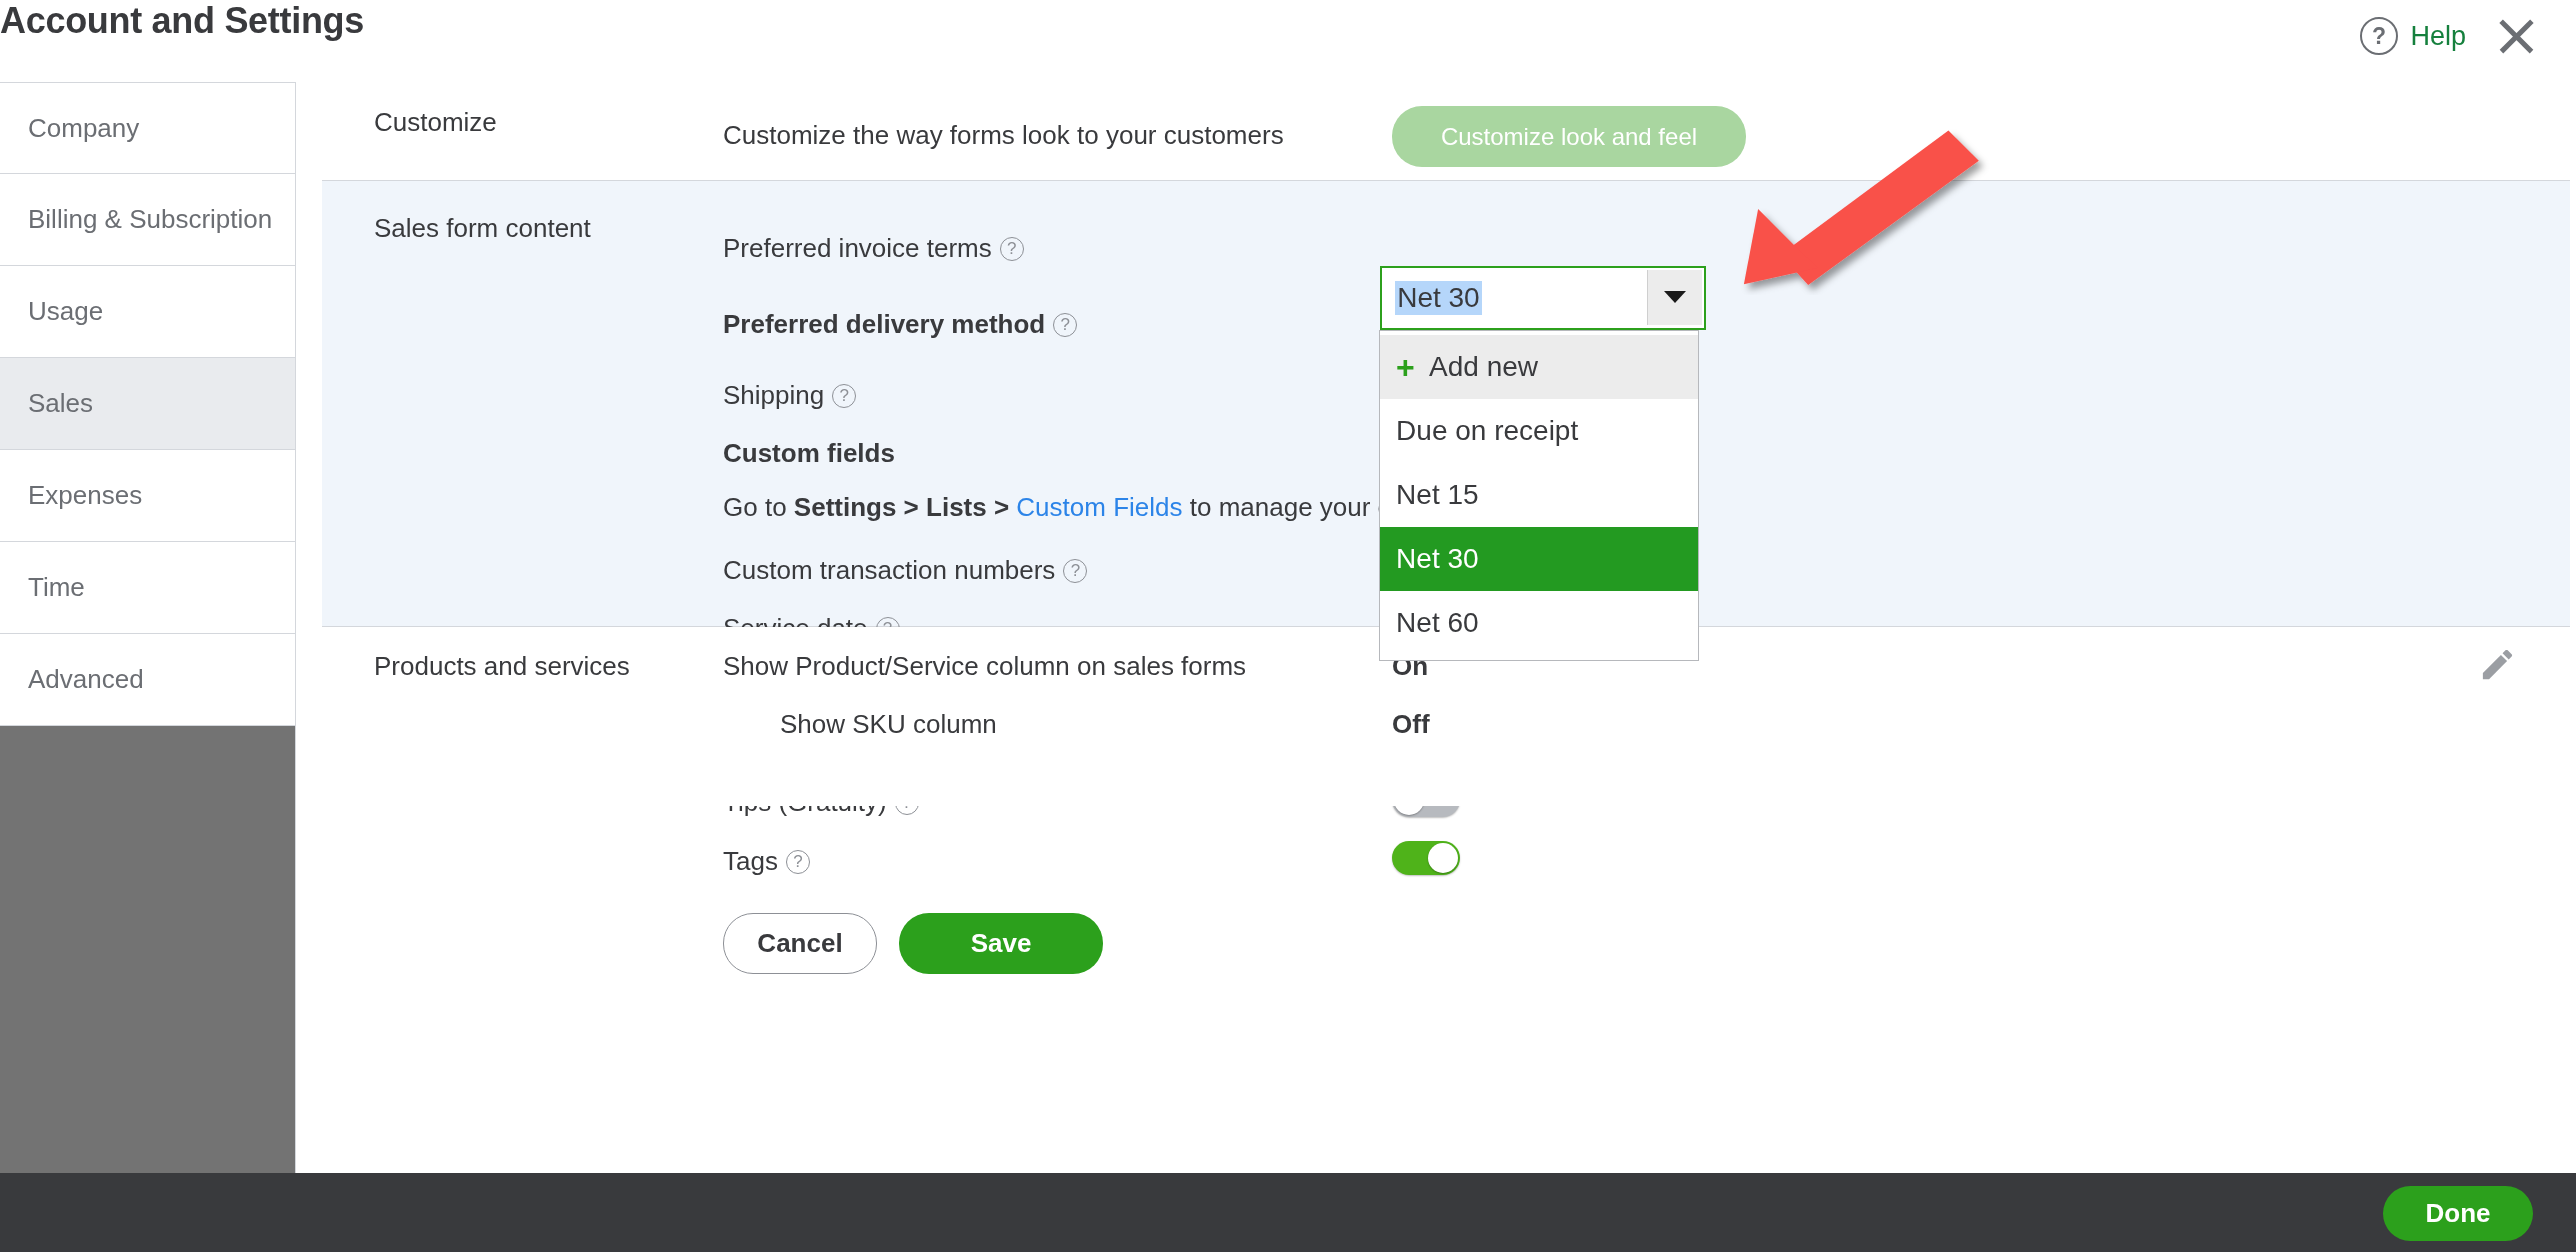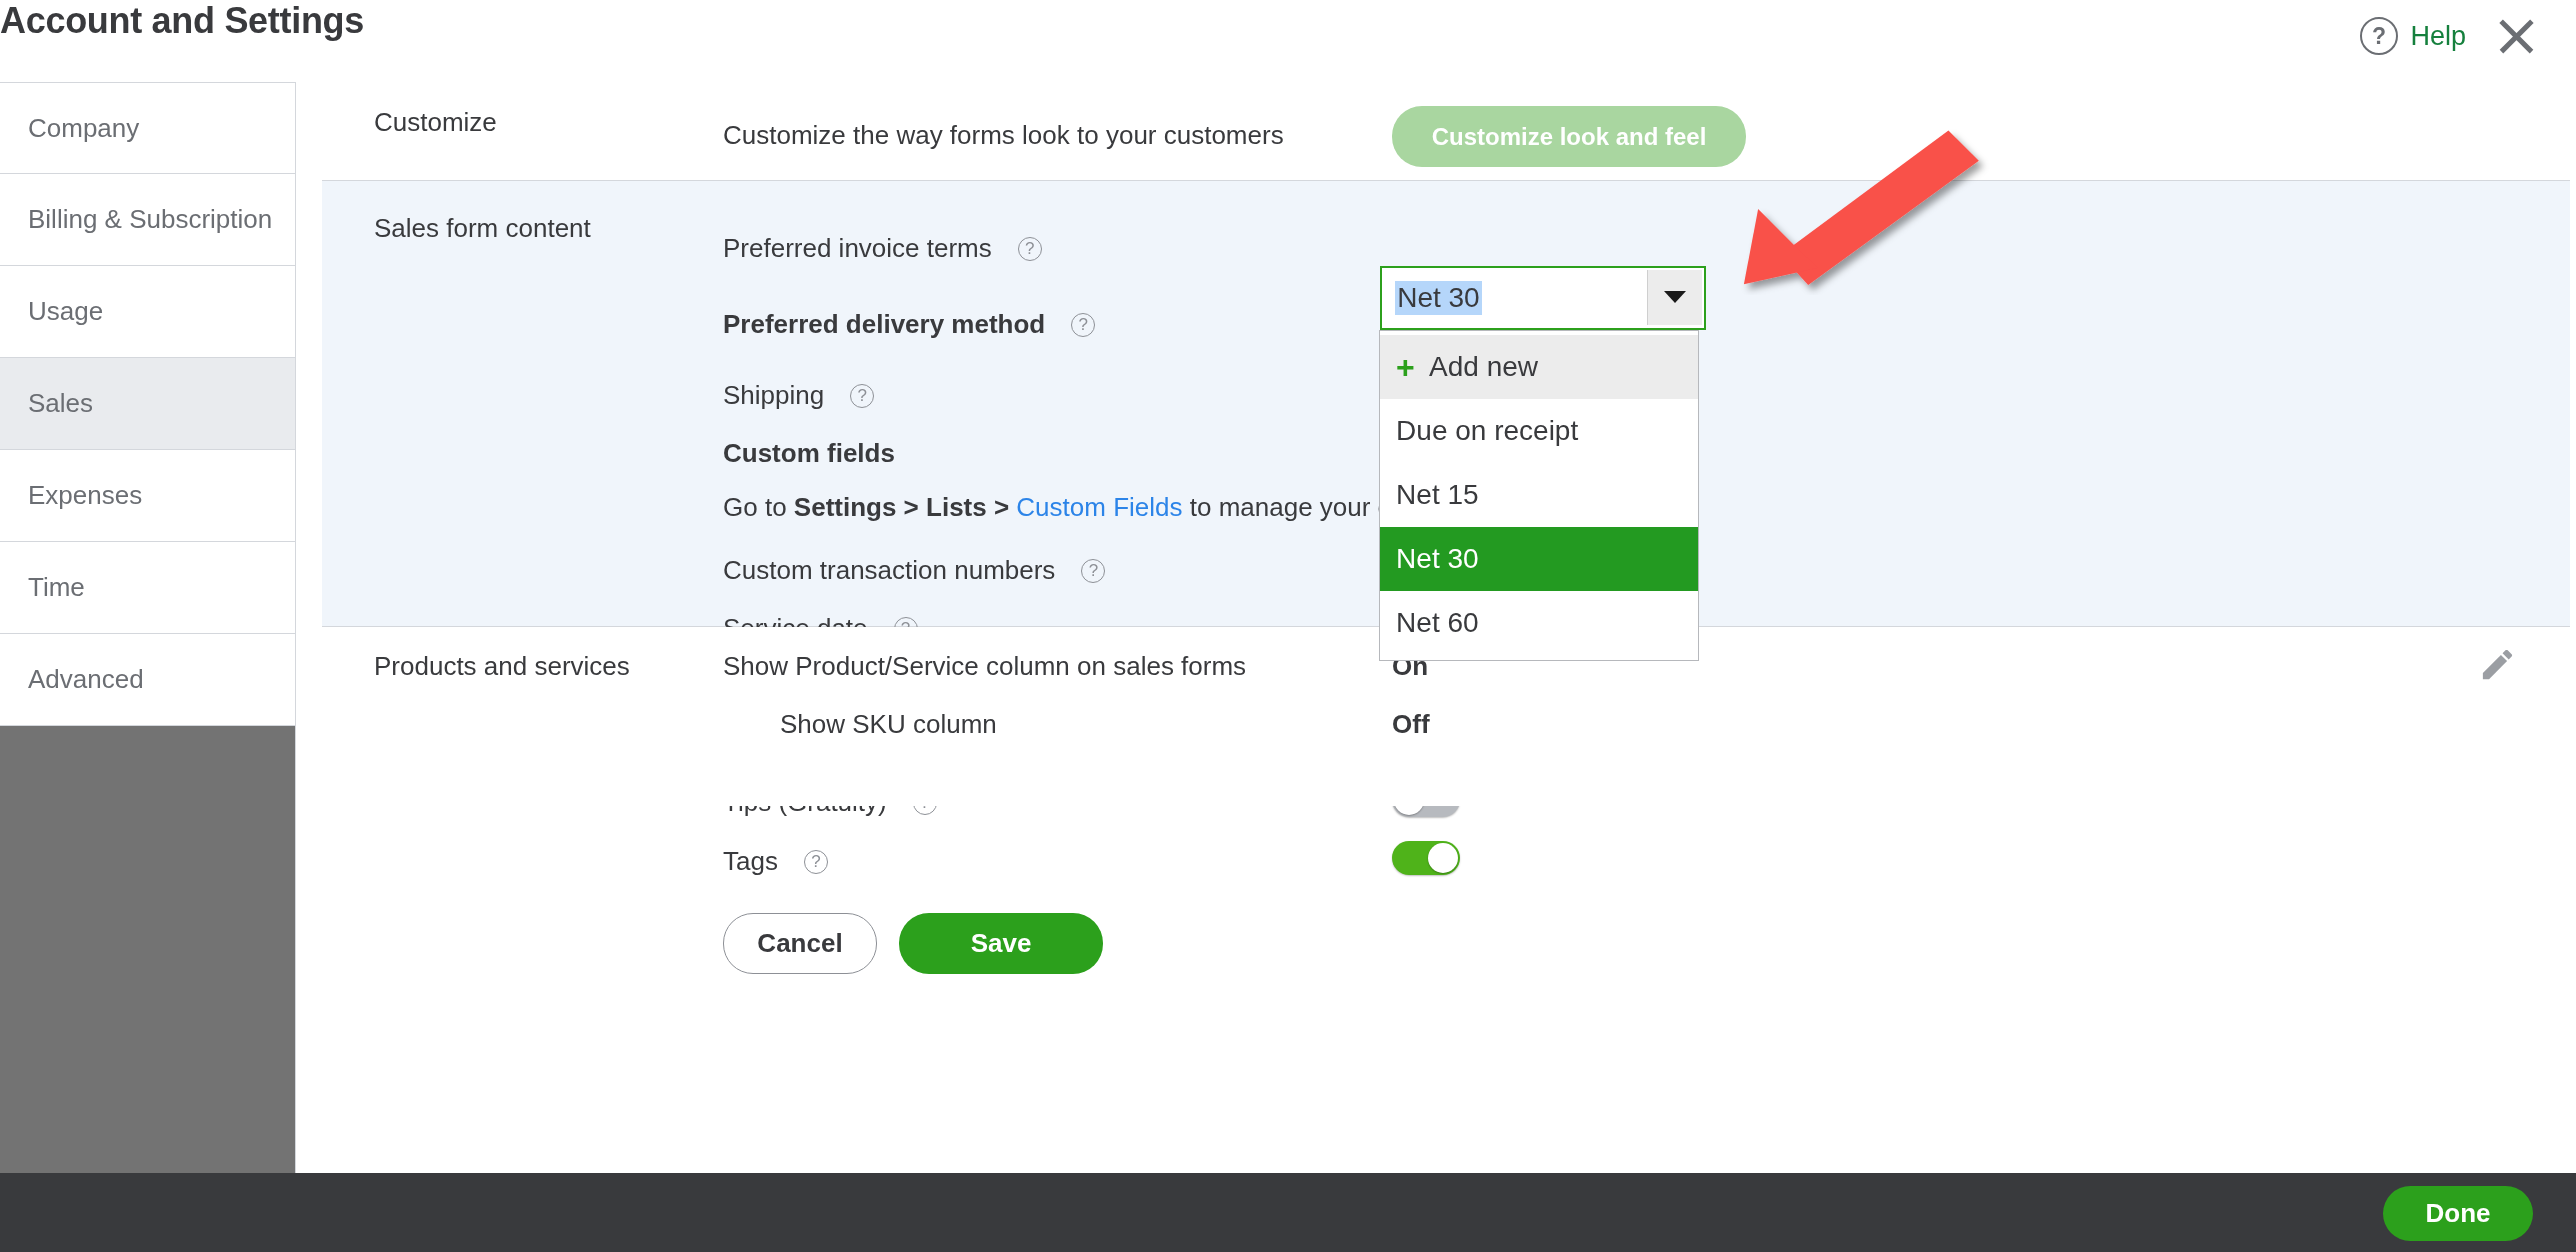--- a/index.html
+++ b/index.html
@@ -159,36 +159,36 @@
   .btn-customize {
     position: absolute;
     left: 1070px;
     top: 24px;
     width: 354px;
     height: 61px;
     border-radius: 30px;
     background: #a9d6a0;
     color: #ffffff;
     font-size: 24px;
-    font-weight: bold;
+    font-weight: normal;
     border: none;
     cursor: default;
     font-family: "Liberation Sans", sans-serif;
   }
 
   
   #sec-sales { height: 447px; }
   #sec-sales .sec-title { top: 32px; }
 
   .form-row {
     position: absolute;
     left: 401px;
     display: flex;
     align-items: center;
-    gap: 26px;
+    gap: 8px;
     white-space: nowrap;
   }
   .row-label {
     font-size: 26px;
     color: #393a3d;
   }
   .row-label.bold { font-weight: bold; }
   .qmark {
     width: 24px; height: 24px;
     border: 1.8px solid #8d9096;

